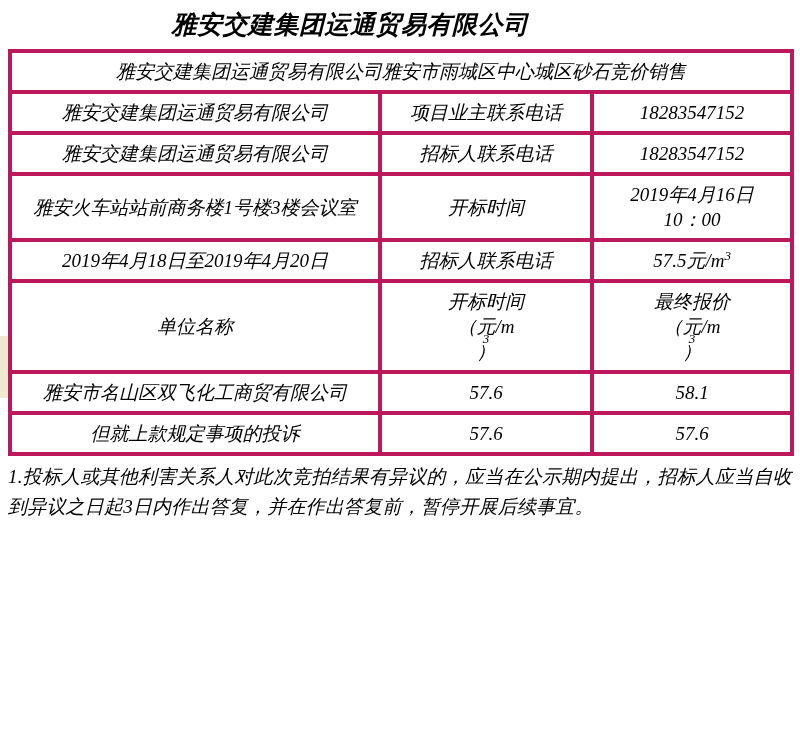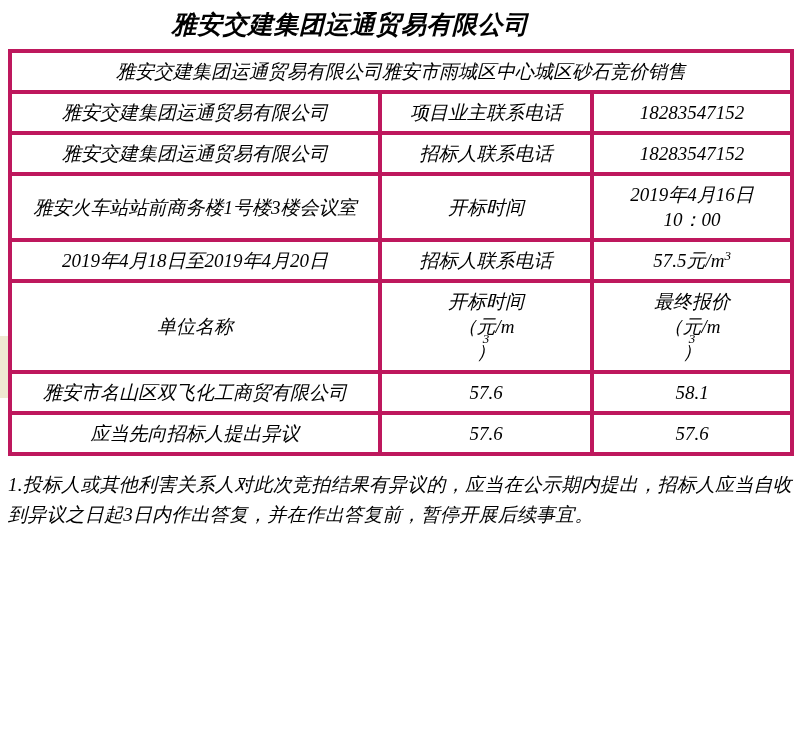--- a/index.html
+++ b/index.html
@@ -61,21 +61,21 @@
   .two-line span {
     display: block;
   }
   .sup {
     font-size: 13px;
     vertical-align: super;
     line-height: 0;
   }
   .notes {
     width: 784px;
-    margin: 14px auto 0 auto;
+    margin: 6px auto 0 auto;
     font-size: 19px;
     line-height: 30px;
     text-align: justify;
     text-justify: inter-ideograph;
     letter-spacing: 0.2px;
   }
   .notes p {
     margin: 0;
     padding: 0;
     text-indent: 0;
@@ -157,21 +157,21 @@
             </span>
         </td>
       </tr>
 
       <tr>
         <td>雅安市名山区双飞化工商贸有限公司</td>
         <td>57.6</td>
         <td>58.1</td>
       </tr>
       <tr>
-        <td>应当先向招标人提出异议</td>
+        <td>但就上款规定事项的投诉</td>
         <td>57.6</td>
         <td>57.6</td>
       </tr>
     </tbody>
   </table>
 
   <div class="notes">
     <p>1.投标人或其他利害关系人对此次竞拍结果有异议的，应当在公示期内提出，招标人应当自收到异议之日起3日内作出答复，并在作出答复前，暂停开展后续事宜。</p>
   </div>
 

